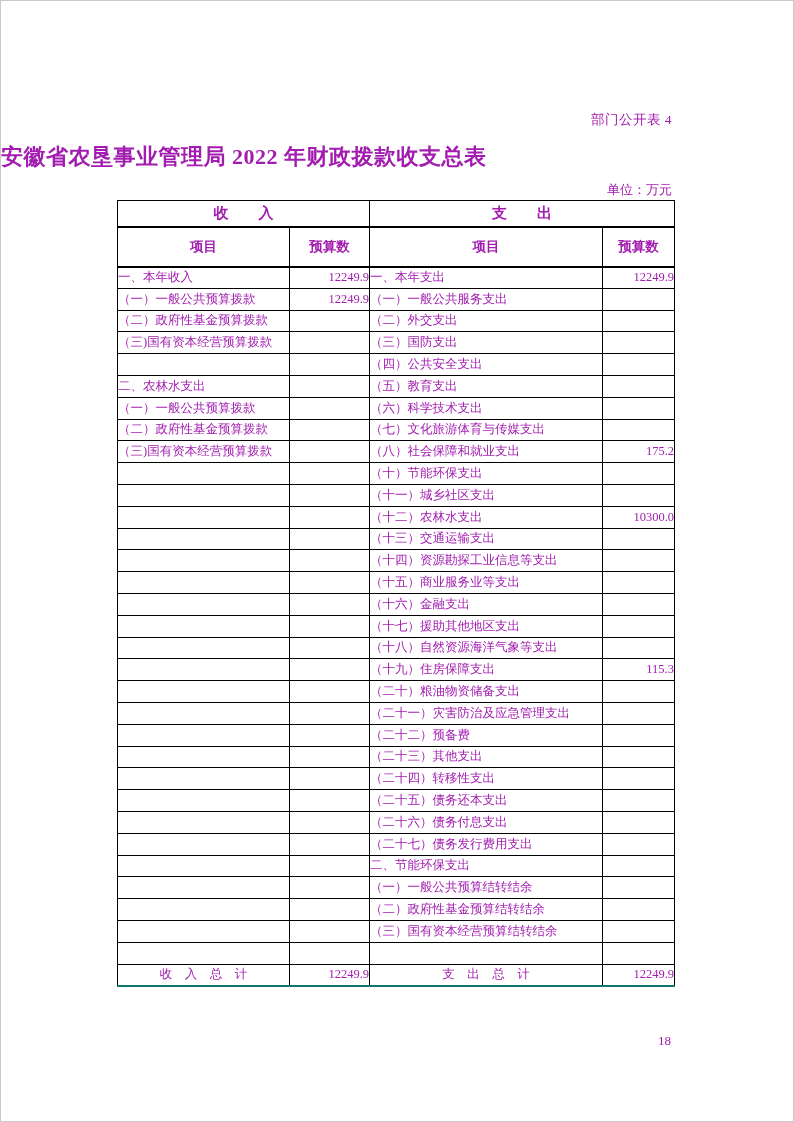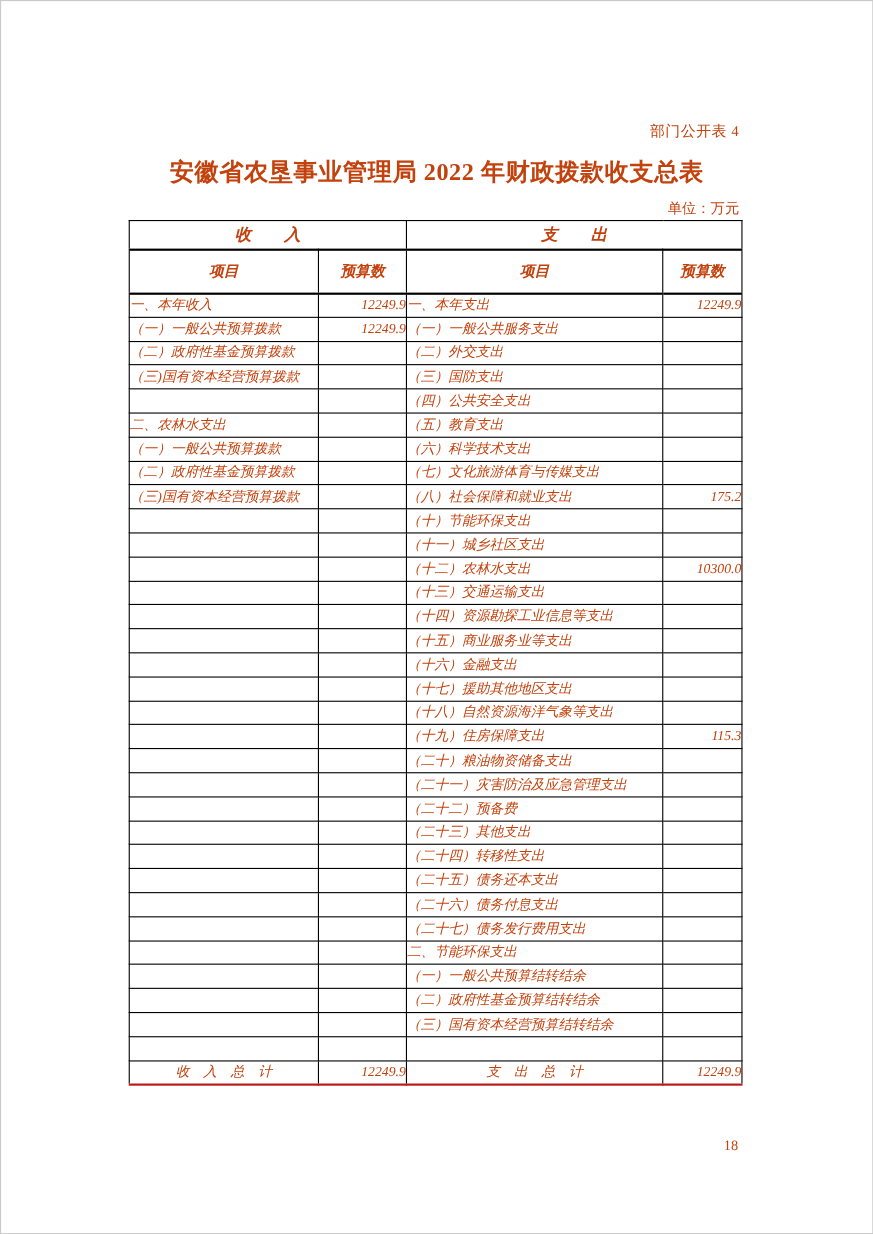--- a/index.html
+++ b/index.html
@@ -8,36 +8,35 @@
     background: #ffffff;
   }
   .page {
     position: relative;
     width: 794px;
     height: 1122px;
     background: #ffffff;
     border: 1px solid #c9c9c9;
     box-sizing: border-box;
     font-family: "Liberation Serif", "DejaVu Serif", serif;
-    color: #c2410c;
+    color: #a21caf;
     overflow: hidden;
   }
   .form-note {
     position: absolute;
     top: 110px;
     right: 121px;
     font-size: 13.5px;
     letter-spacing: 0.5px;
   }
   .page-title {
     position: absolute;
     top: 141px;
     left: 0;
     width: 100%;
-    text-align: center;
     font-size: 22px;
     font-weight: bold;
     letter-spacing: 0.5px;
   }
   .unit-note {
     position: absolute;
     top: 180px;
     right: 121px;
     font-size: 13px;
   }
@@ -87,22 +86,21 @@
     font-size: 12.5px;
     text-align: right;
     padding-right: 5px;
   }
   tr.total-row td.item-cell {
     text-align: center;
     padding-left: 0;
     font-weight: normal;
   }
   table.budget-table {
-    border-bottom: 2px solid #b91c1c;
-    font-style: italic;
+    border-bottom: 2px solid #0f766e;
   }
   .page-number {
     position: absolute;
     top: 1032px;
     right: 122px;
     font-size: 13px;
   }
 </style>
 </head>
 <body>

